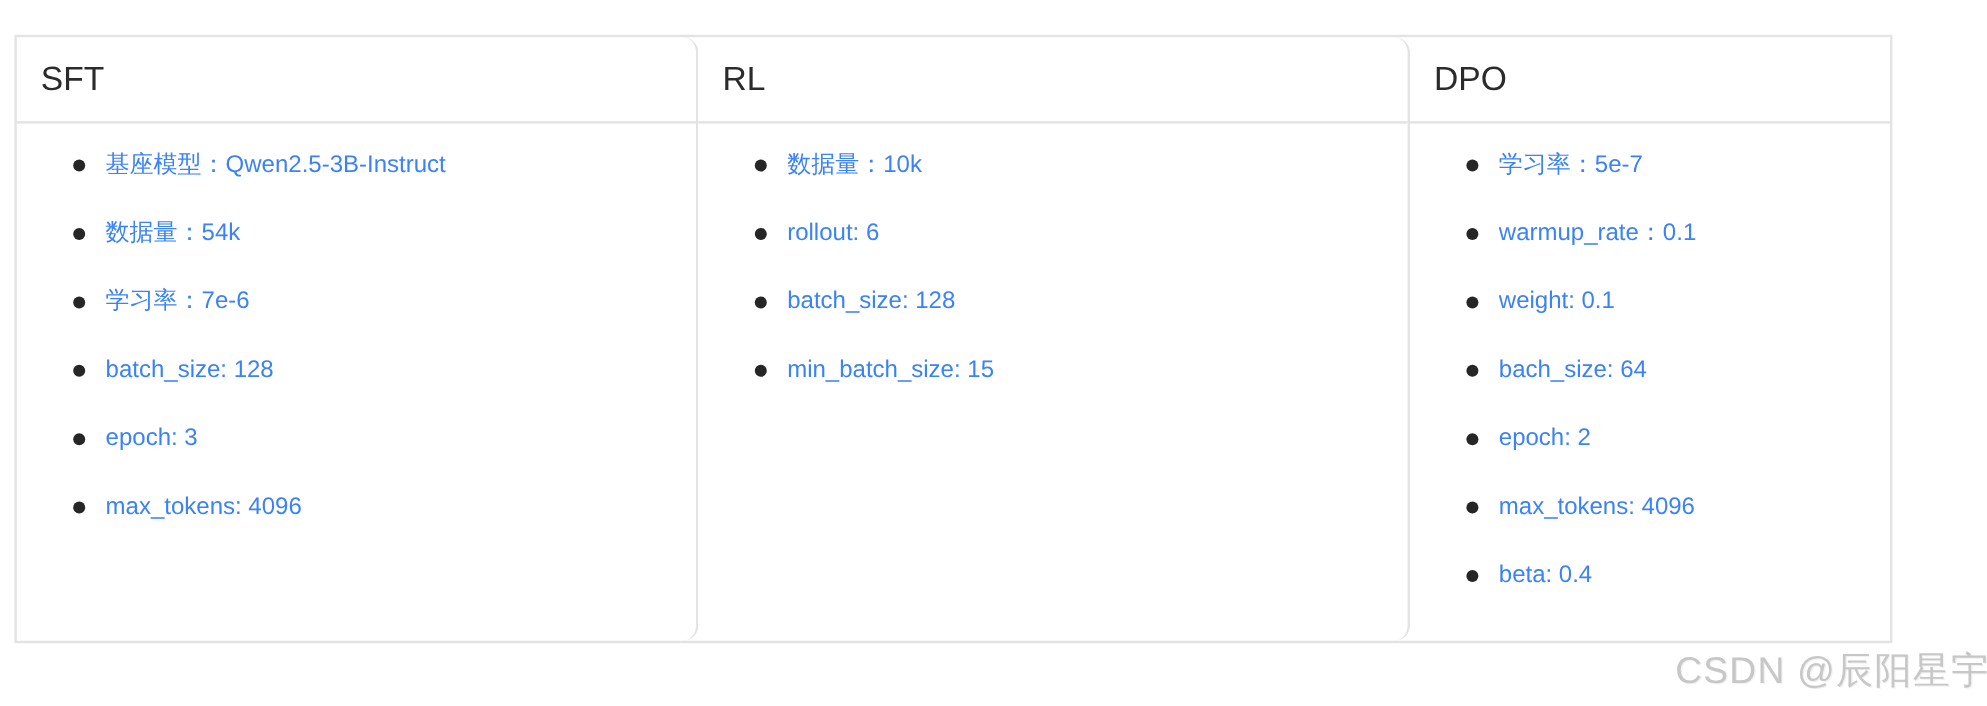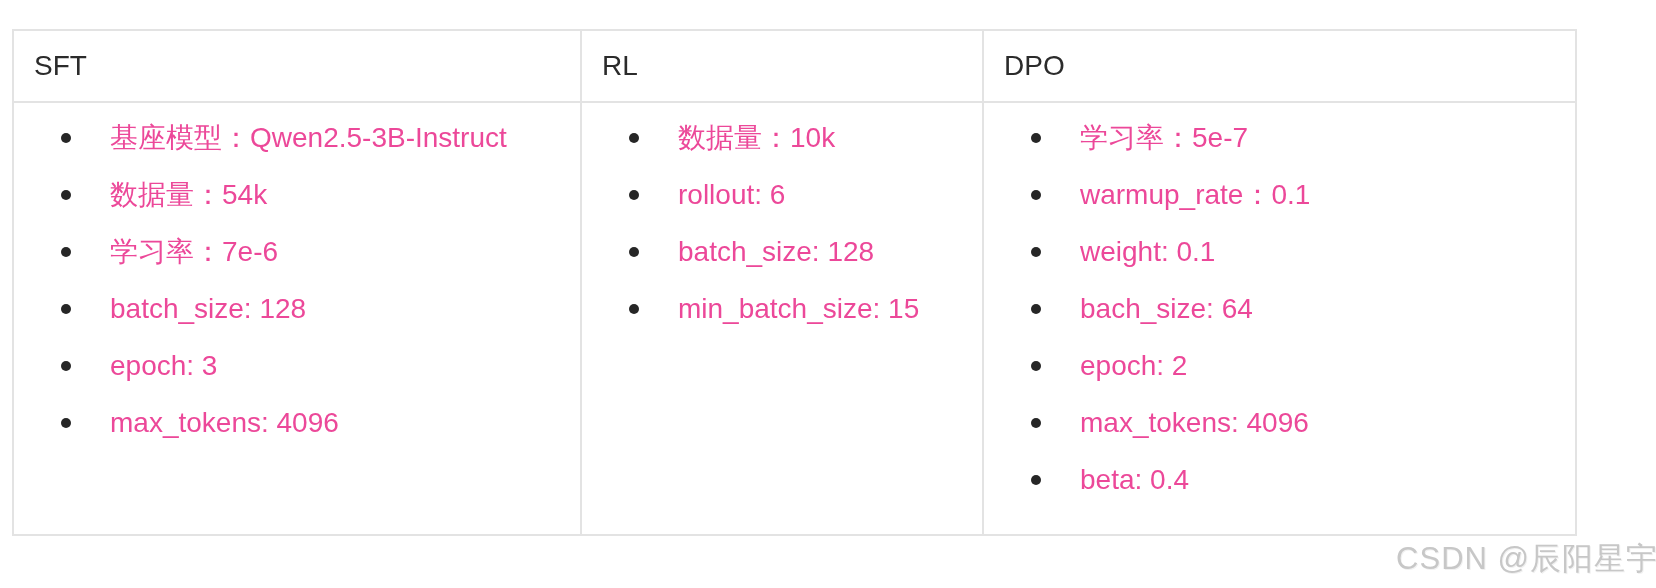--- a/index.html
+++ b/index.html
@@ -15,46 +15,47 @@
     left: 12px; top: 29px;
     width: 1565px; height: 507px;
     box-sizing: border-box;
     border: 2px solid #e3e3e3;
     background: #ffffff;
     display: flex;
   }
   .col {
     box-sizing: border-box;
     height: 100%;
+    border-radius: 13px;
   }
   .col-sft { width: 568px; border-right: 2px solid #e3e3e3; }
-  .col-rl  { width: 402px; border-right: 2px solid #e3e3e3; }
+  .col-rl  { width: 593px; border-right: 2px solid #e3e3e3; }
   .col-dpo { flex: 1; }
   .col-header {
     box-sizing: border-box;
     height: 72px;
     border-bottom: 2px solid #e3e3e3;
     display: flex;
     align-items: center;
     padding-left: 20px;
     font-size: 28px;
     color: #2b2b2b;
   }
   ul.items {
     list-style: none;
     margin: 6px 0 0 0;
     padding: 0;
   }
   ul.items li {
     position: relative;
     height: 57px;
     line-height: 57px;
-    padding-left: 96px;
-    font-size: 28px;
-    color: #ec4899;
+    padding-left: 74px;
+    font-size: 20px;
+    color: #3b82f6;
     white-space: nowrap;
     overflow: hidden;
   }
   ul.items li::before {
     content: "";
     position: absolute;
     left: 47px; top: 24px;
     width: 10px; height: 10px;
     border-radius: 50%;
     background: #262626;

